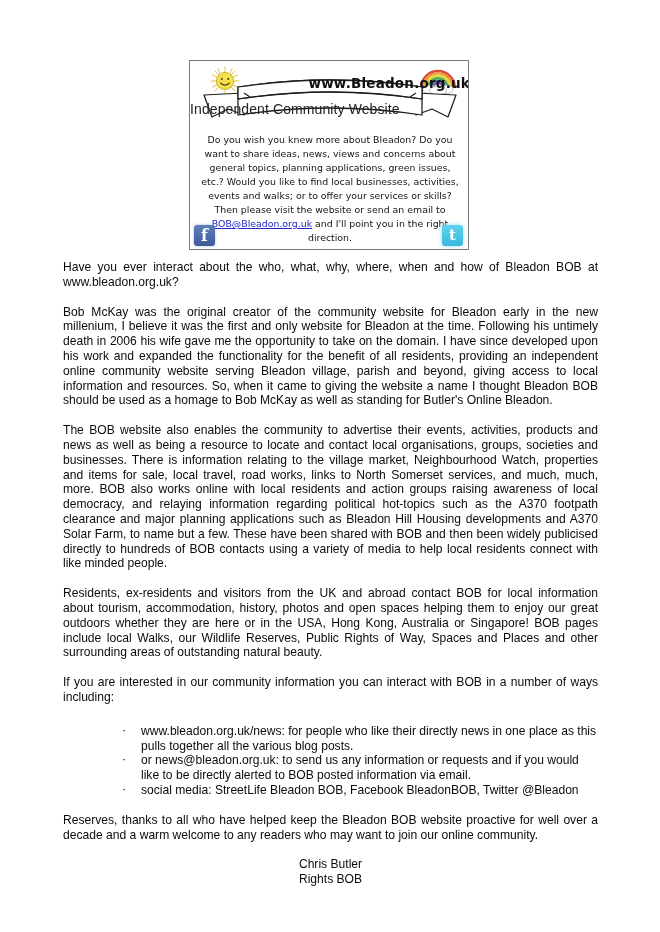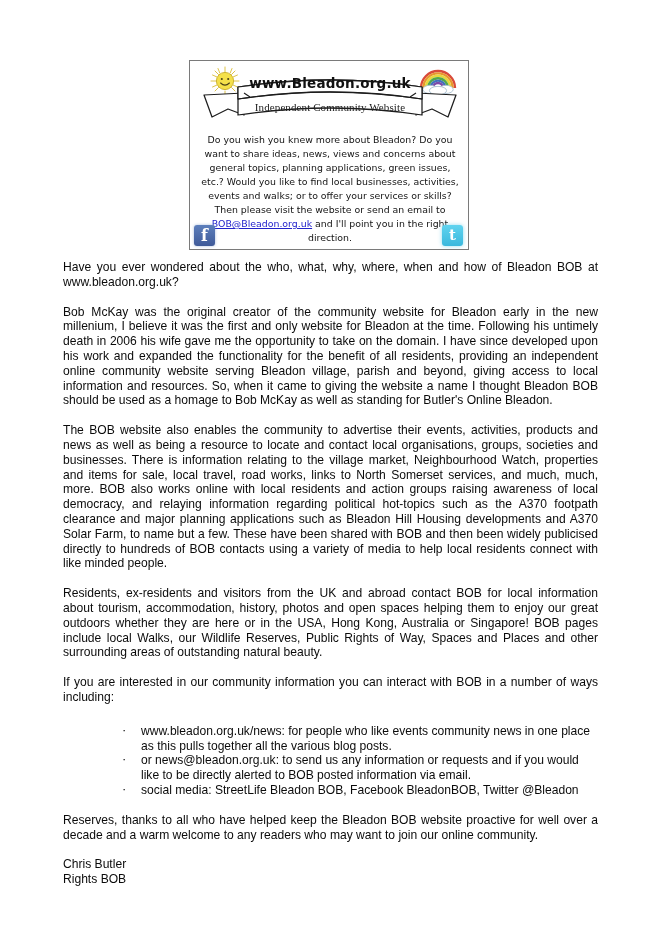--- a/index.html
+++ b/index.html
@@ -60,35 +60,34 @@
     left: 8px;
     top: 10px;
     width: 264px;
     height: 58px;
   }
   .ribbon-title {
     position: absolute;
     left: 0;
     top: 14px;
     width: 280px;
-    text-align: center;
+    text-align: right;
     font-family: "DejaVu Sans", sans-serif;
     font-size: 13.5px;
     font-weight: 700;
     letter-spacing: .2px;
     color: #111;
   }
   .ribbon-sub {
     position: absolute;
     left: 0;
     top: 40px;
     width: 280px;
-    text-align: center;
-    font-family: Liberation Serif, serif;
-    font-size: 11px;
+    font-family: Liberation Sans, sans-serif;
+    font-size: 14px;
     color: #222;
     letter-spacing: .1px;
   }
 
   .poster-body {
     position: absolute;
     left: 8px;
     top: 72px;
     width: 264px;
     text-align: center;
@@ -188,21 +187,21 @@
     line-height: 14.8px;
     color: #0b0b0b;
   }
 
   .signature {
     font-family: "Liberation Sans", sans-serif;
     font-size: 12.1px;
     line-height: 14.8px;
     color: #0b0b0b;
   }
-  .signature div { white-space: pre; }
+  .signature div { white-space: pre; text-align: center; }
 </style>
 </head>
 <body>
 
 <div class="page">
 
   <div class="poster-wrap">
     <div class="poster-inner">
 
       <svg class="poster-sun" viewBox="0 0 42 34">
@@ -266,28 +265,28 @@
           <span>f</span>
         </div>
       <div class="poster-tw">
           <span>t</span>
         </div>
     </div>
   </div>
 
   <div class="content">
 
-    <p class="para">Have you ever wondered about the who, what, why, where, when and how of Bleadon BOB at www.bleadon.org.uk?</p>
+    <p class="para">Have you ever interact about the who, what, why, where, when and how of Bleadon BOB at www.bleadon.org.uk?</p>
     <p class="para">Bob McKay was the original creator of the community website for Bleadon early in the new millenium, I believe it was the first and only website for Bleadon at the time. Following his untimely death in 2006 his wife gave me the opportunity to take on the domain. I have since developed upon his work and expanded the functionality for the benefit of all residents, providing an independent online community website serving Bleadon village, parish and beyond, giving access to local information and resources. So, when it came to giving the website a name I thought Bleadon BOB should be used as a homage to Bob McKay as well as standing for Butler's Online Bleadon.</p>
     <p class="para">The BOB website also enables the community to advertise their events, activities, products and news as well as being a resource to locate and contact local organisations, groups, societies and businesses. There is information relating to the village market, Neighbourhood Watch, properties and items for sale, local travel, road works, links to North Somerset services, and much, much, more. BOB also works online with local residents and action groups raising awareness of local democracy, and relaying information regarding political hot-topics such as the A370 footpath clearance and major planning applications such as Bleadon Hill Housing developments and A370 Solar Farm, to name but a few. These have been shared with BOB and then been widely publicised directly to hundreds of BOB contacts using a variety of media to help local residents connect with like minded people.</p>
     <p class="para">Residents, ex-residents and visitors from the UK and abroad contact BOB for local information about tourism, accommodation, history, photos and open spaces helping them to enjoy our great outdoors whether they are here or in the USA, Hong Kong, Australia or Singapore! BOB pages include local Walks, our Wildlife Reserves, Public Rights of Way, Spaces and Places and other surrounding areas of outstanding natural beauty.</p>
     <p class="para last-block">If you are interested in our community information you can interact with BOB in a number of ways including:</p>
 
     <ul class="bullets">
-      <li>www.bleadon.org.uk/news: for people who like events community news in one place as this pulls together all the various blog posts.</li>
+      <li>www.bleadon.org.uk/news: for people who like their directly news in one place as this pulls together all the various blog posts.</li>
       <li>or news@bleadon.org.uk: to send us any information or requests and if you would like to be directly alerted to BOB posted information via email.</li>
       <li>social media: StreetLife Bleadon BOB, Facebook BleadonBOB, Twitter @Bleadon</li>
     </ul>
 
     <p class="para">Reserves, thanks to all who have helped keep the Bleadon BOB website proactive for well over a decade and a warm welcome to any readers who may want to join our online community.</p>
 
     <div class="signature">
       <div>Chris Butler</div>
       <div>Rights BOB</div>
     </div>

